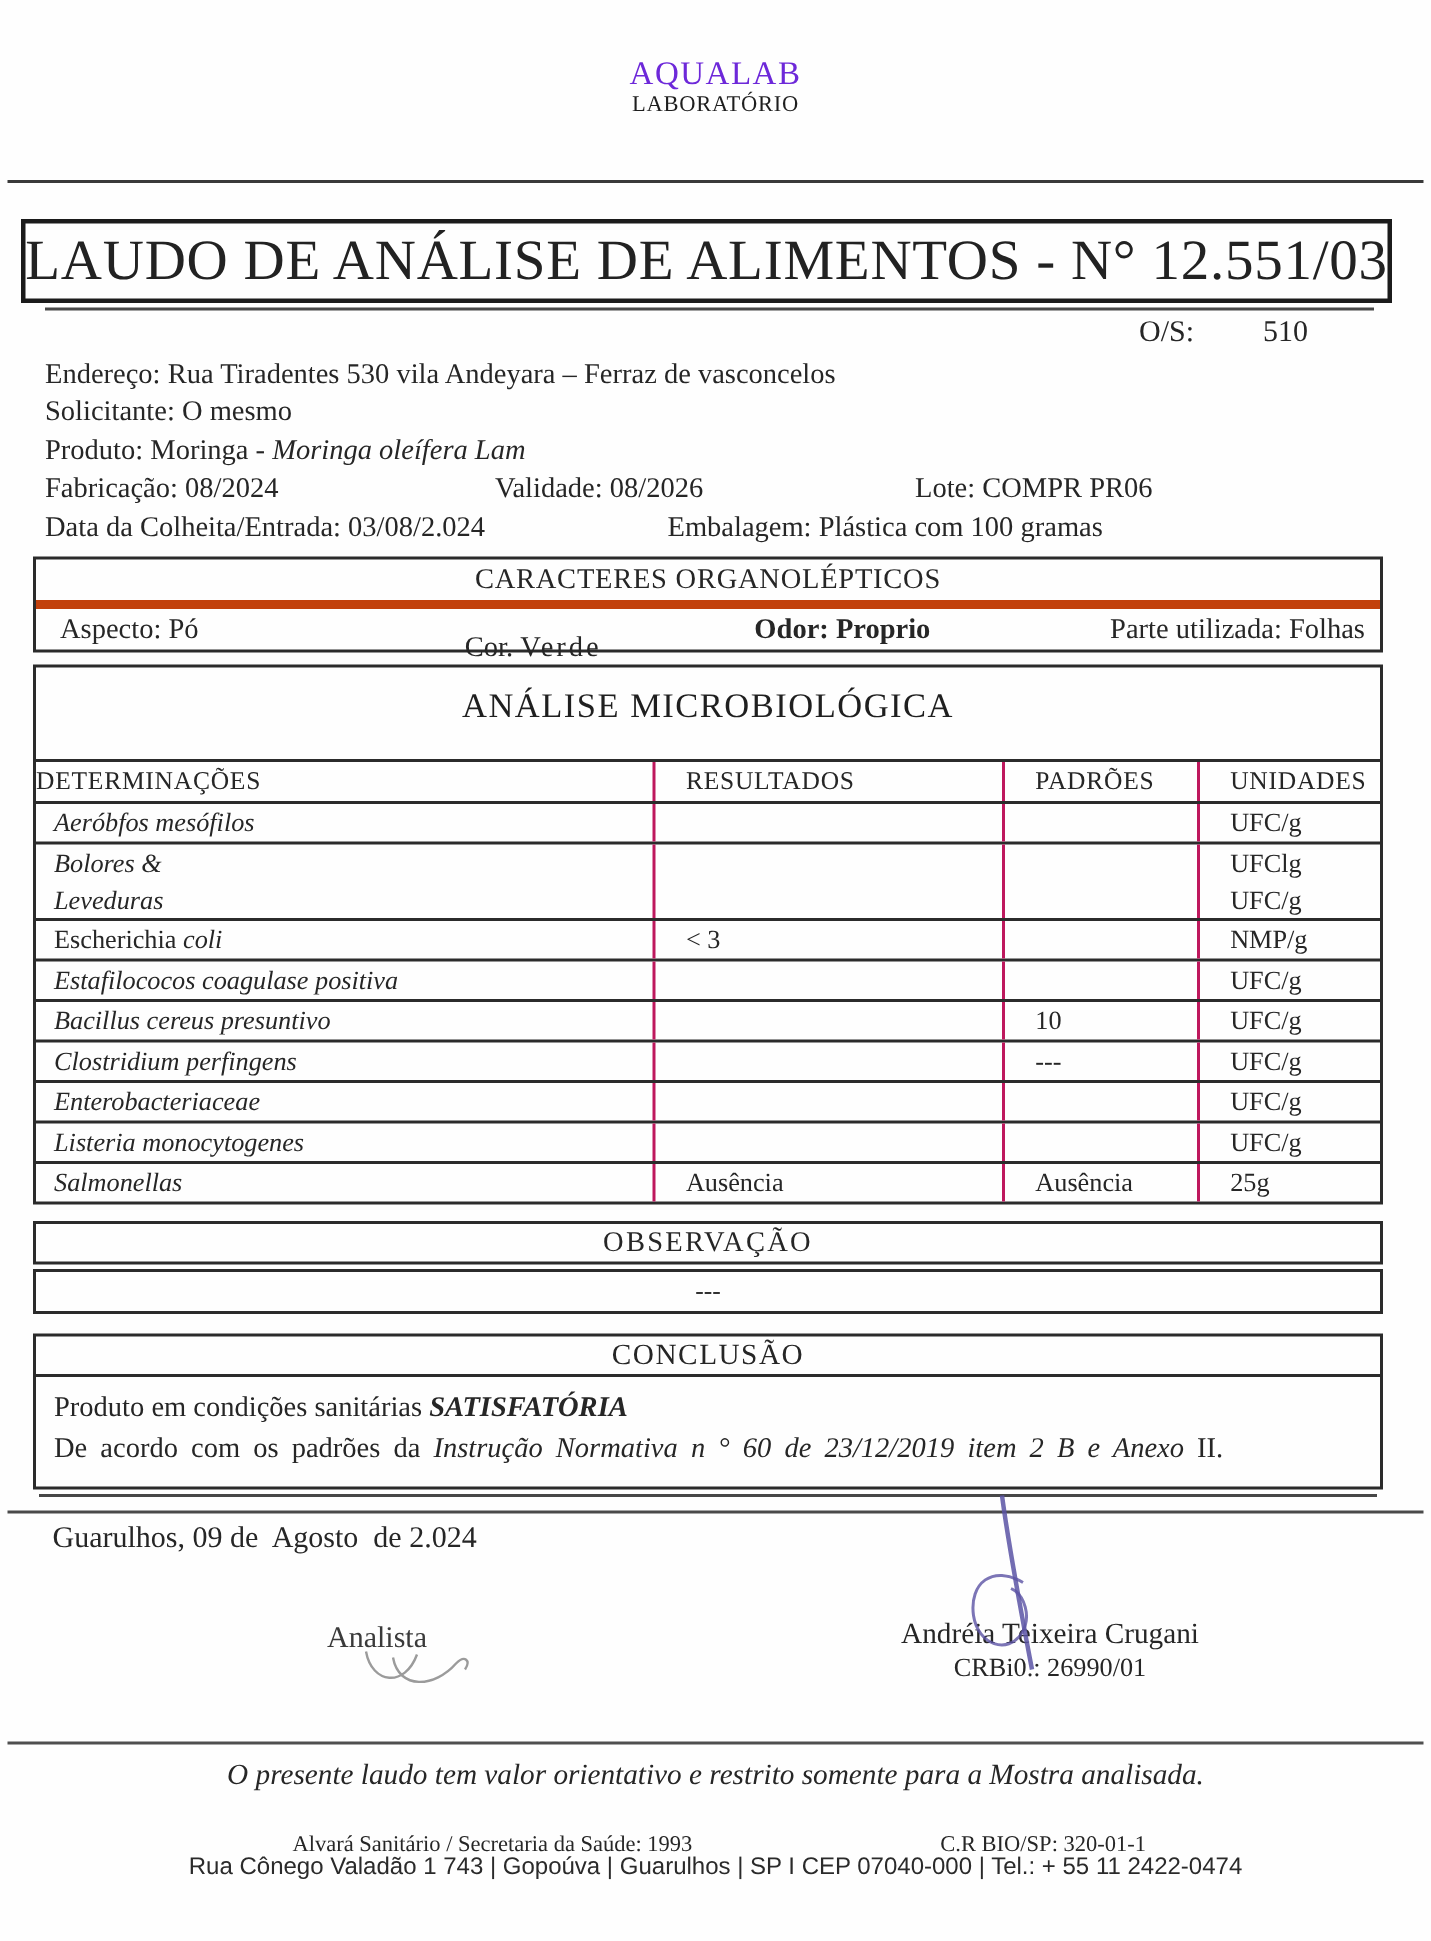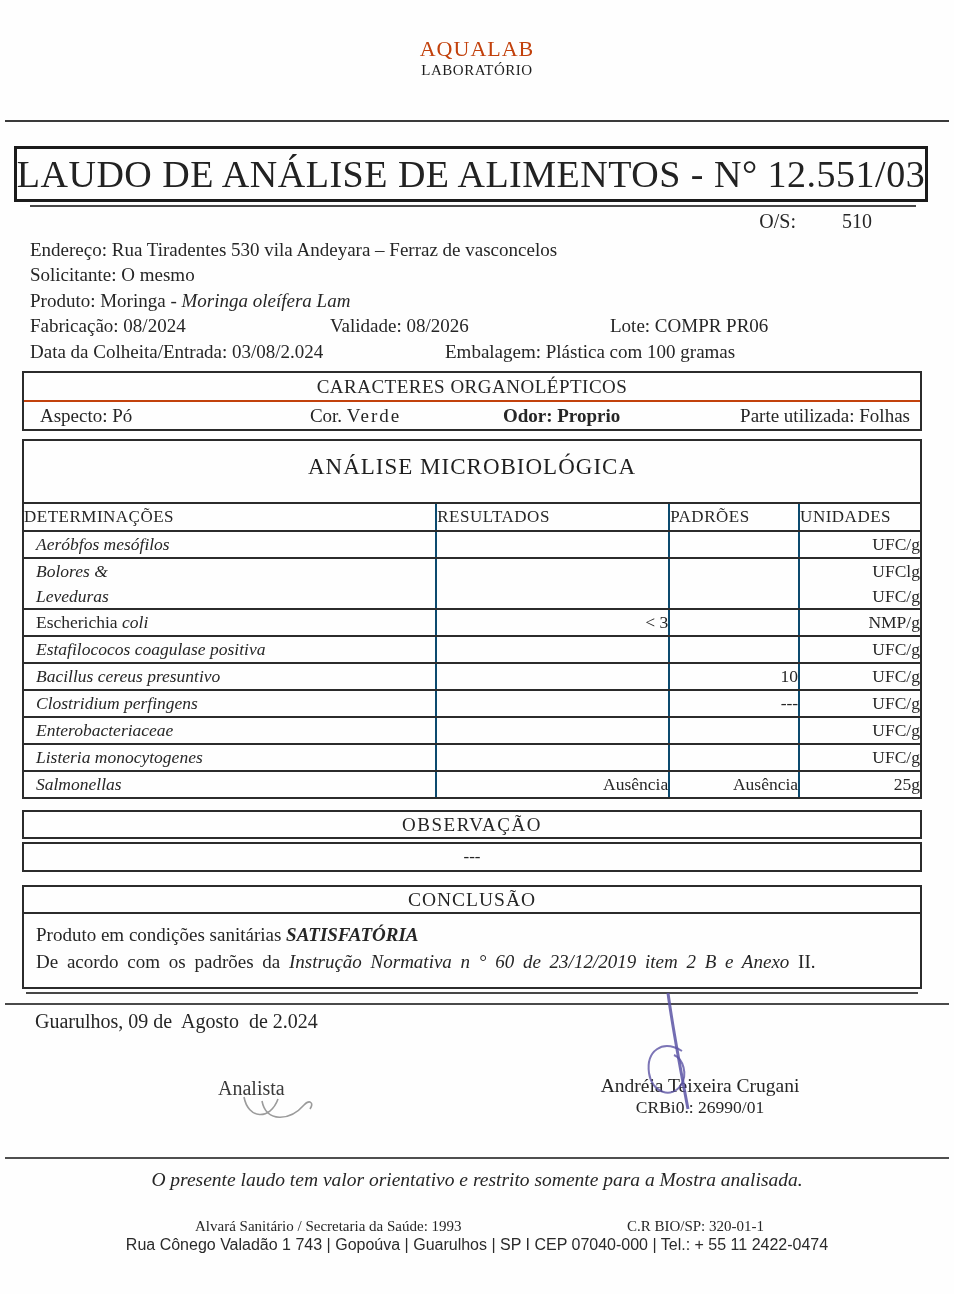--- a/index.html
+++ b/index.html
@@ -6,21 +6,21 @@
   .page{
     position:relative;
     width:954px;height:1294px;
     background:#fefefe;
     font-family:"Liberation Serif", serif;
     color:#262626;
     overflow:hidden;
   }
   
   .brand{ text-align:center; padding-top:36px; }
-  .brand-name{ font-size:22px; letter-spacing:1px; line-height:25px; color:#c2410c; }
+  .brand-name{ font-size:22px; letter-spacing:1px; line-height:25px; color:#6d28d9; }
   .brand-sub{ font-size:15px; letter-spacing:0.5px; line-height:18px; color:#1e1e1e; }
   .top-rule{ height:2px; background:#3a3a3a; margin:41px 5px 0 5px; box-shadow:0 -3px 0 -1px #c9c9c9; }
 
   
   .title-box{
     margin:24px 26px 0 14px;
     border:3px solid #1b1b1b;
     height:50px; display:flex; align-items:center; justify-content:center;
   }
   .title-text{ font-size:38px; color:#222; white-space:nowrap; letter-spacing:0.5px; }
@@ -32,39 +32,39 @@
   
   .info{ margin:4px 30px 0 30px; font-size:19px; line-height:25.4px; }
   .info-cols4{ display:flex; }
   .info-cols4 .w1{ width:300px; } .info-cols4 .w2{ width:280px; }
   .info-cols5{ display:flex; }
   .info-cols5 .w1{ width:415px; }
   .it{ font-style:italic; }
 
   
   .org-table{ margin:7px 32px 0 22px; border:2px solid #2b2b2b; }
-  .org-title{ border-bottom:2px solid #c2410c; text-align:center; font-size:19px; letter-spacing:0.5px; height:27px; line-height:27px; }
+  .org-title{ border-bottom:6px solid #c2410c; text-align:center; font-size:19px; letter-spacing:0.5px; height:27px; line-height:27px; }
   .org-row{ display:flex; height:27px; line-height:27px; font-size:19px; }
   .org-row .oc1{ width:26%; padding-left:16px; box-sizing:border-box; }
-  .org-row .oc2{ width:22%; text-align:center; }
+  .org-row .oc2{ width:22%; text-align:center;margin-top:12px; }
   .org-row .oc3{ width:24%; text-align:center;font-weight:bold; }
   .org-row .oc4{ width:28%; text-align:right; padding-right:10px; box-sizing:border-box; }
   .ls2{ letter-spacing:2px; }
 
   
   .micro-table{ margin:8px 32px 0 22px; border:2px solid #2b2b2b; }
   .micro-title{ text-align:center; font-size:23px; letter-spacing:1px; padding:13px 0 22px 0; color:#1f1f1f; }
   .t-head, .t-row{ display:flex; border-top:2px solid #2b2b2b; }
   .c{ box-sizing:border-box; }
-  .c + .c{ border-left:2px solid #0c4a6e; }
+  .c + .c{ border-left:2px solid #be185d;padding-left:20px; }
   .cd{ width:45.9%; } .cr{ width:26%; } .cp{ width:14.5%; } .cu{ width:13.6%; }
   .t-head .c{ text-align:left; font-size:17px; letter-spacing:0.5px; height:26px; line-height:26px; }
   .t-row{ font-size:17.5px; }
   .t-row .cd{ padding-left:12px; text-align:left; }
-  .t-row .cr,.t-row .cp,.t-row .cu{ text-align:right; }
+  .t-row .cr,.t-row .cp,.t-row .cu{ text-align:left; }
   .row-h{ height:25px; line-height:25px; }
   .row-2h{ height:49px; line-height:24.5px; }
 
   
   .obs{ margin:11px 32px 0 22px; }
   .obs-title{ border:2px solid #2b2b2b; text-align:center; font-size:19px; letter-spacing:1.5px; height:25px; line-height:25px; }
   .obs-body{ border:2px solid #2b2b2b; margin-top:3px; text-align:center; font-size:17px; height:26px; line-height:26px; }
 
   
   .concl{ margin:13px 32px 0 22px; border:2px solid #2b2b2b; }

